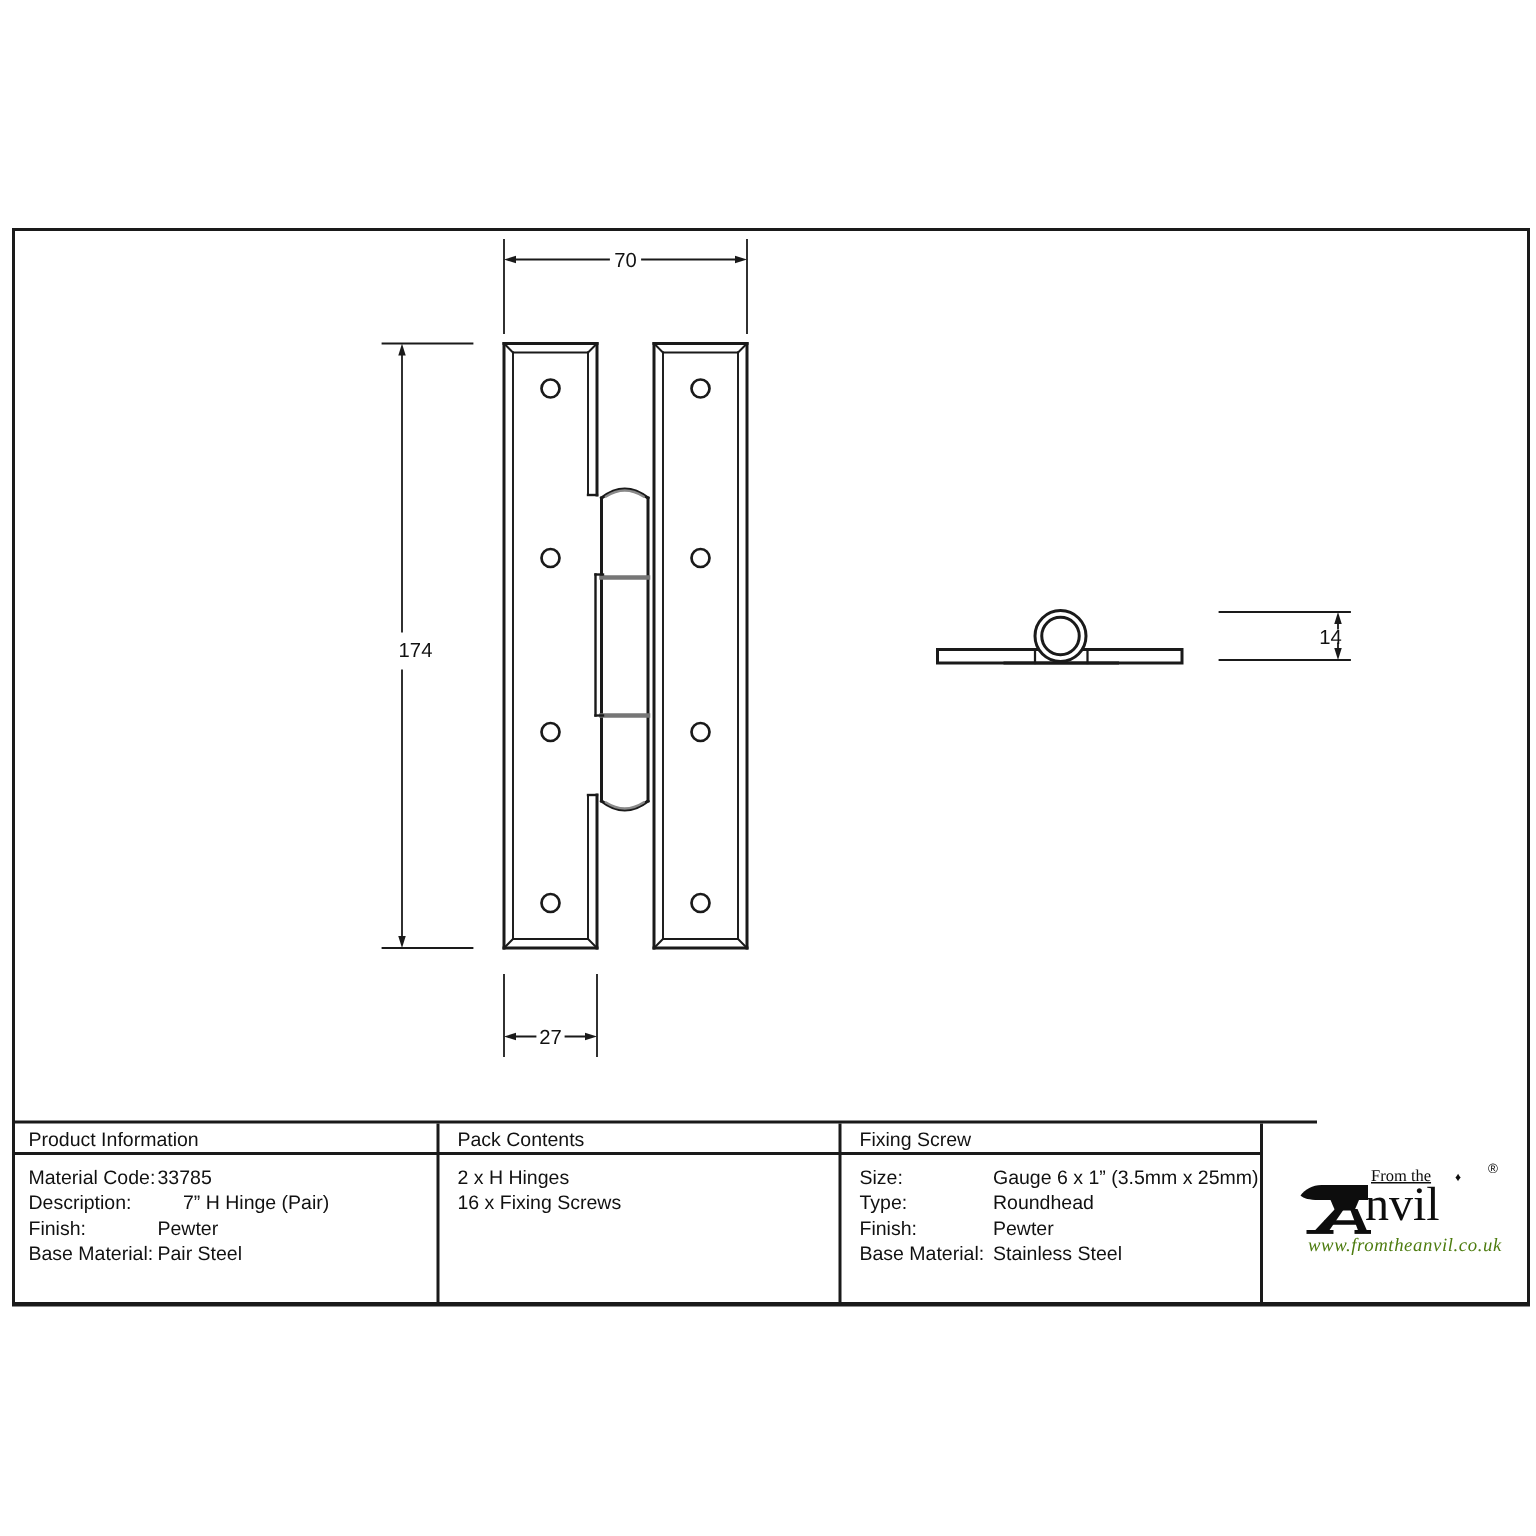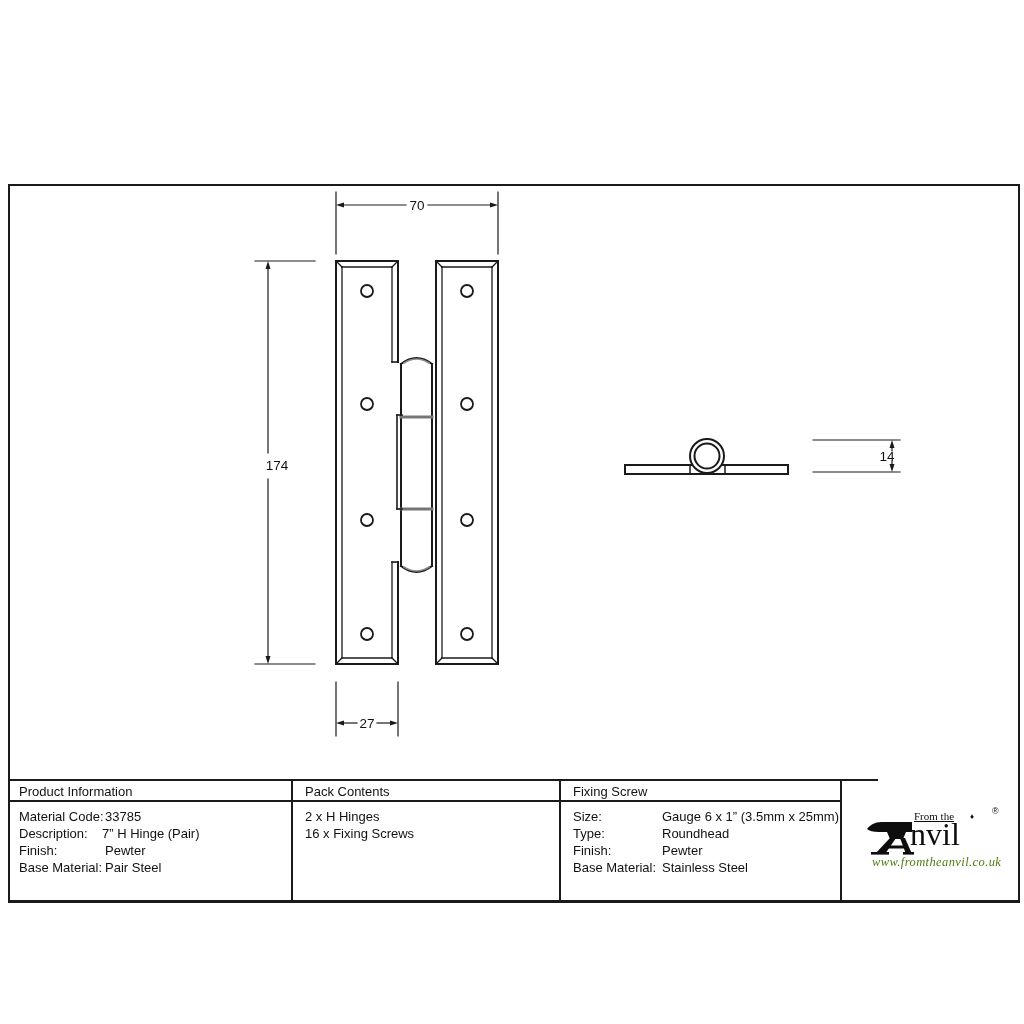--- a/index.html
+++ b/index.html
@@ -3,21 +3,21 @@
 <meta charset="utf-8">
 <style>
   html,body{margin:0;padding:0;}
   body{
     width:1024px;height:1024px;background:#ffffff;position:relative;
     font-family:"Liberation Sans",sans-serif;color:#111;
     -webkit-font-smoothing:antialiased;
   }
   .frame{
     position:absolute;left:8px;top:152px;width:1012px;height:719px;
-    border:2px solid #1a1a1a;border-bottom-width:3px;box-sizing:border-box;background:#fff;margin-top:32px;
+    border:2px solid #1a1a1a;border-bottom-width:3px;box-sizing:border-box;background:#fff;
   }
   .drawing-svg{position:absolute;left:0;top:0;display:block;}
   .note-bar{
     position:absolute;left:0;top:563px;width:1008px;height:30px;
     border-top:3px solid #1a1a1a;box-sizing:border-box;
   }
   .note-text{position:absolute;left:9px;top:6px;font-size:13px;white-space:nowrap;}
   .spec-table{
     position:absolute;left:0;top:593px;width:868px;height:122px;
     border-top:2px solid #1a1a1a;box-sizing:border-box;
@@ -177,21 +177,21 @@
     <div class="col-divider" style="left:830px"></div>
     <div class="header-underline"></div>
 
     <div class="th" style="left:9px">Product Information</div>
     <div class="th" style="left:295px">Pack Contents</div>
     <div class="th" style="left:563px">Fixing Screw</div>
 
     <div class="cell" style="left:9px;top:28px">Material Code:</div>
     <div class="cell" style="left:95px;top:28px">33785</div>
     <div class="cell" style="left:9px;top:45px">Description:</div>
-    <div class="cell" style="left:92px;top:45px">7” H Hinge (Pair)</div>
+    <div class="cell" style="left:112px;top:45px">7” H Hinge (Pair)</div>
     <div class="cell" style="left:9px;top:62px">Finish:</div>
     <div class="cell" style="left:95px;top:62px">Pewter</div>
     <div class="cell" style="left:9px;top:79px">Base Material:</div>
     <div class="cell" style="left:95px;top:79px">Pair Steel</div>
 
     <div class="cell" style="left:295px;top:28px">2 x H Hinges</div>
     <div class="cell" style="left:295px;top:45px">16 x Fixing Screws</div>
 
     <div class="cell" style="left:563px;top:28px">Size:</div>
     <div class="cell" style="left:652px;top:28px">Gauge 6 x 1” (3.5mm x 25mm)</div>

